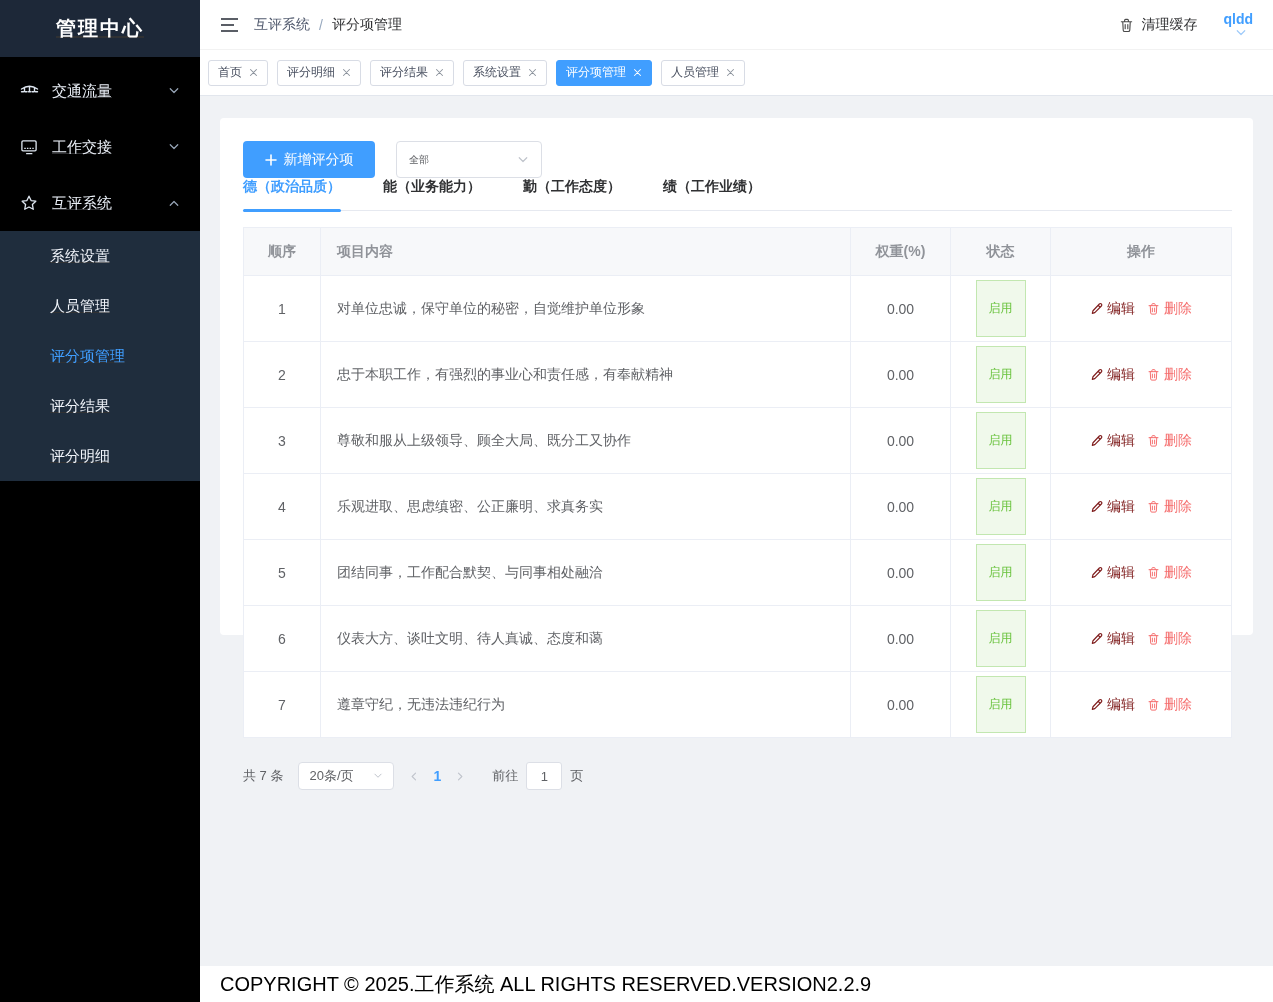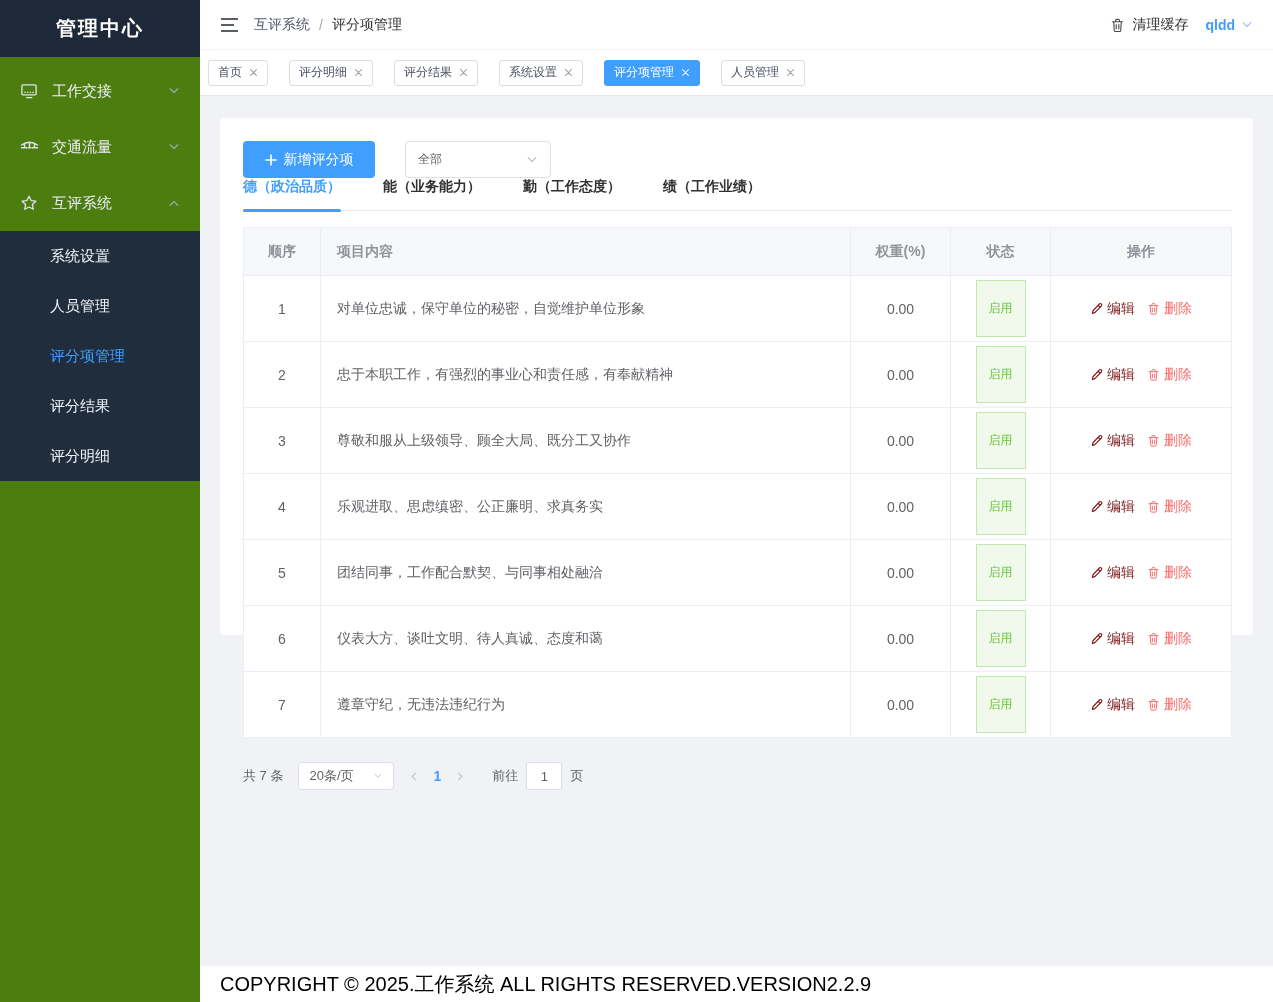--- a/index.html
+++ b/index.html
@@ -4,21 +4,21 @@
 <style>
   * { box-sizing: border-box; margin: 0; padding: 0; }
   html,body { width:1273px; height:1002px; overflow:hidden; }
   body {
     font-family: "Liberation Sans", "DejaVu Sans", sans-serif;
     background:#f0f2f5; position:relative; font-size:14px; color:#303133;
   }
   svg { display:block; }
 
   
-  .sidebar { position:absolute; left:0; top:0; width:200px; height:1002px; background:#4d7c0f; z-index:5; }
+  .sidebar { position:absolute; left:0; top:0; width:200px; height:1002px; background:#000000; z-index:5;text-decoration:underline; }
   .sidebar-title {
     height:57px; background:#1d2838; color:#ffffff; font-size:20px; font-weight:bold;
     display:flex; align-items:center; justify-content:center; letter-spacing:2px;
   }
   .menu { padding-top:6px; }
   .menu-item {
     height:56px; display:flex; align-items:center; padding:0 20px;
     color:#eaeff7; font-size:15px; cursor:pointer;
   }
   .menu-item .mi-icon { width:19px; height:19px; margin-right:13px; color:#dde5ef; flex:none; }
@@ -39,29 +39,28 @@
     border-bottom:1px solid #f2f2f2;
   }
   .hamburger { width:19px; height:16px; color:#5a5e66; margin-right:15px; cursor:pointer; }
   .breadcrumb { display:flex; align-items:center; font-size:14px; }
   .crumb-1 { color:#515a6e; }
   .crumb-sep { color:#97a8be; margin:0 9px; }
   .crumb-2 { color:#303133; }
   .nav-right { margin-left:auto; display:flex; align-items:center; }
   .clear-cache { display:flex; align-items:center; color:#303133; cursor:pointer; }
   .clear-cache .trash { width:15px; height:16px; color:#4a4a4a; margin-right:7px; }
-  .user { display:flex; align-items:center; margin-left:17px; cursor:pointer; }
+  .user { display:flex; align-items:center; margin-left:26px; cursor:pointer;flex-direction:column; }
   .user-name { color:#409eff; font-weight:bold; font-size:14px; }
   .user-arrow { width:12px; height:12px; color:#9fcbfa; margin-left:6px; }
 
   
   .tags-bar {
     height:46px; background:#fff; display:flex; align-items:center; padding:0 8px;
     border-bottom:1px solid #e2e6ed;
-    gap:12px;
   }
   .chip {
     height:26px; display:inline-flex; align-items:center; padding:0 9px;
     border:1px solid #d8dce5; border-radius:3px; background:#fff; color:#495060;
     font-size:12px; margin-right:9px; cursor:pointer; white-space:nowrap;
   }
   .chip .chip-x { margin-left:7px; width:9px; height:9px; color:#8c939d; }
   .chip.active { background:#409eff; border-color:#409eff; color:#fff; }
   .chip.active .chip-x { color:#fff; }
 
@@ -73,23 +72,23 @@
   }
 
   .toolbar { display:flex; align-items:center; }
   .btn-primary {
     width:132px; height:37px; background:#409eff; border:none; border-radius:4px;
     color:#fff; font-size:14px; display:flex; align-items:center; justify-content:center;
     cursor:pointer; font-family:inherit;
   }
   .btn-primary .plus { width:12px; height:12px; margin-right:7px; color:#fff; }
   .select {
-    width:146px; height:37px; margin-left:30px; border:1px solid #dcdfe6; border-radius:4px;
+    width:146px; height:37px; margin-left:21px; border:1px solid #dcdfe6; border-radius:4px;
     display:flex; align-items:center; justify-content:space-between; padding:0 12px;
-    color:#606266; font-size:12px; cursor:pointer; background:#fff;
+    color:#606266; font-size:10px; cursor:pointer; background:#fff;
   }
   .select .sel-arrow { width:12px; height:12px; color:#c0c4cc; }
 
   .cat-tabs { display:flex; border-bottom:1px solid #e6e9f0; }
   .cat-tab {
     font-size:14px; font-weight:bold; color:#303133; padding-bottom:14px; margin-right:42px;
     position:relative; cursor:pointer; white-space:nowrap;
   }
   .cat-tab.active { color:#409eff; }
   .cat-tab.active::after {
@@ -178,39 +177,39 @@
       </g>
   </defs>
 </svg>
 
 <aside class="sidebar">
   <div class="sidebar-title">管理中心</div>
   <nav class="menu">
 
     <div class="menu-item">
       <span class="mi-icon">
-          <svg viewBox="0 0 19 19" width="18" height="18">
-            <use href="#i-monitor"></use>
-          </svg>
-        </span>
-      <span class="mi-label">工作交接</span>
+          <svg viewBox="0 0 19 11" width="19" height="12">
+            <use href="#i-bridge"></use>
+          </svg>
+        </span>
+      <span class="mi-label">交通流量</span>
       <span class="mi-arrow">
           <svg viewBox="0 0 16 16" width="12" height="12">
             <use href="#i-chevron"></use>
           </svg>
         </span>
     </div>
 
     <div class="menu-item">
       <span class="mi-icon">
-          <svg viewBox="0 0 19 11" width="19" height="12">
-            <use href="#i-bridge"></use>
-          </svg>
-        </span>
-      <span class="mi-label">交通流量</span>
+          <svg viewBox="0 0 19 19" width="18" height="18">
+            <use href="#i-monitor"></use>
+          </svg>
+        </span>
+      <span class="mi-label">工作交接</span>
       <span class="mi-arrow">
           <svg viewBox="0 0 16 16" width="12" height="12">
             <use href="#i-chevron"></use>
           </svg>
         </span>
     </div>
 
     <div class="menu-item">
       <span class="mi-icon">
           <svg viewBox="0 0 19 18" width="18" height="18">

